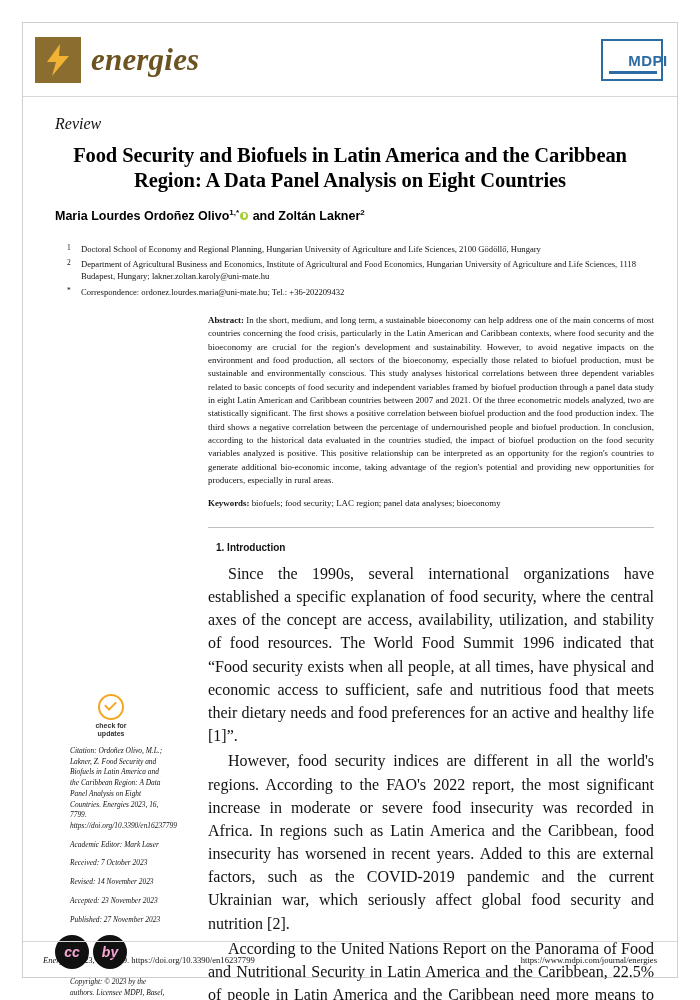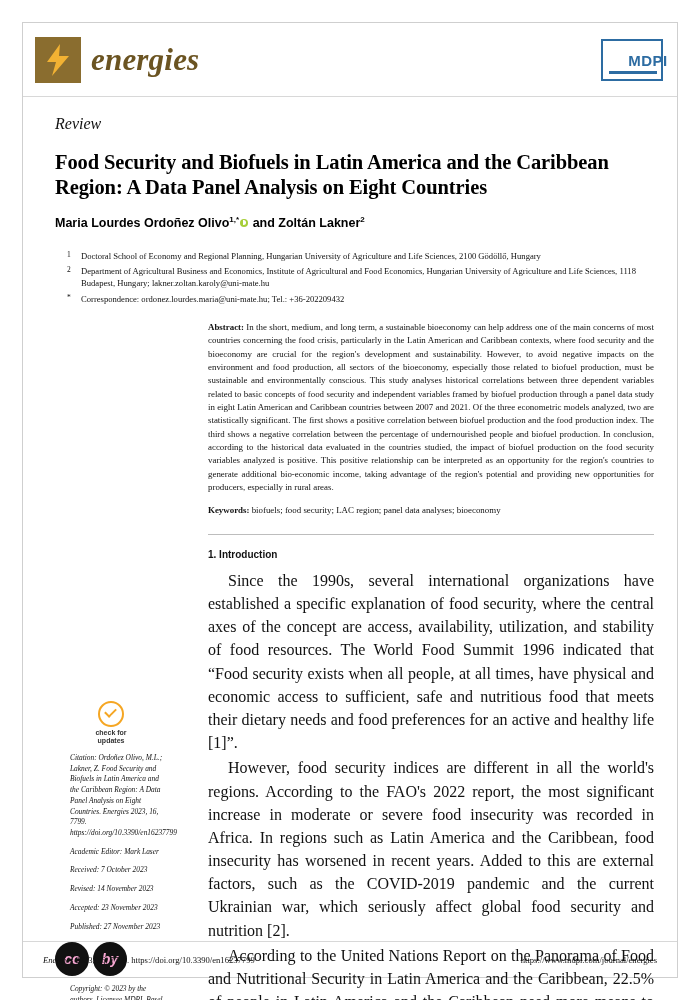--- a/index.html
+++ b/index.html
@@ -102,23 +102,24 @@
     font-style: italic;
     font-size: 16px;
     margin: 18px 0 0 32px;
     color: #111;
   }
   h1.title {
     font-family: "Liberation Serif", serif;
     font-size: 20.5px;
     line-height: 1.24;
     font-weight: 700;
-    margin: 17px 32px 0 32px;
+    margin: 10px 32px 0 32px;
     color: #000;
     letter-spacing: -0.1px;
+    text-align: center;
   }
   .authors {
     font-family: "Liberation Sans", sans-serif;
     font-size: 12.5px;
     font-weight: 700;
     margin: 14px 32px 0 32px;
   }
   .authors sup { font-size: 8px; font-weight: 700; }
   .orcid {
     display: inline-block;
@@ -196,21 +197,21 @@
   .kw { margin-top: 14px; font-size: 8.9px; }
   .kw b { font-weight: 700; }
   .rule {
     border: 0; border-top: 1px solid #bdbdbd;
     margin: 16px 0 12px 0;
   }
   h2.sect {
     font-family: "Liberation Sans", serif;
     font-size: 10px;
     font-weight: 700;
-    margin: 0 0 7px 0;
+    margin: 0 0 7px 8px;
   }
   .intro { font-size: 16px; line-height: 1.45; text-align: justify; }
   .intro p { margin: 0 0 2px 0; text-indent: 20px; }
 
   
   .footer {
     position: absolute;
     left: 0; right: 0; bottom: 0;
     height: 36px;
     border-top: 1px solid #d8d8d8;

